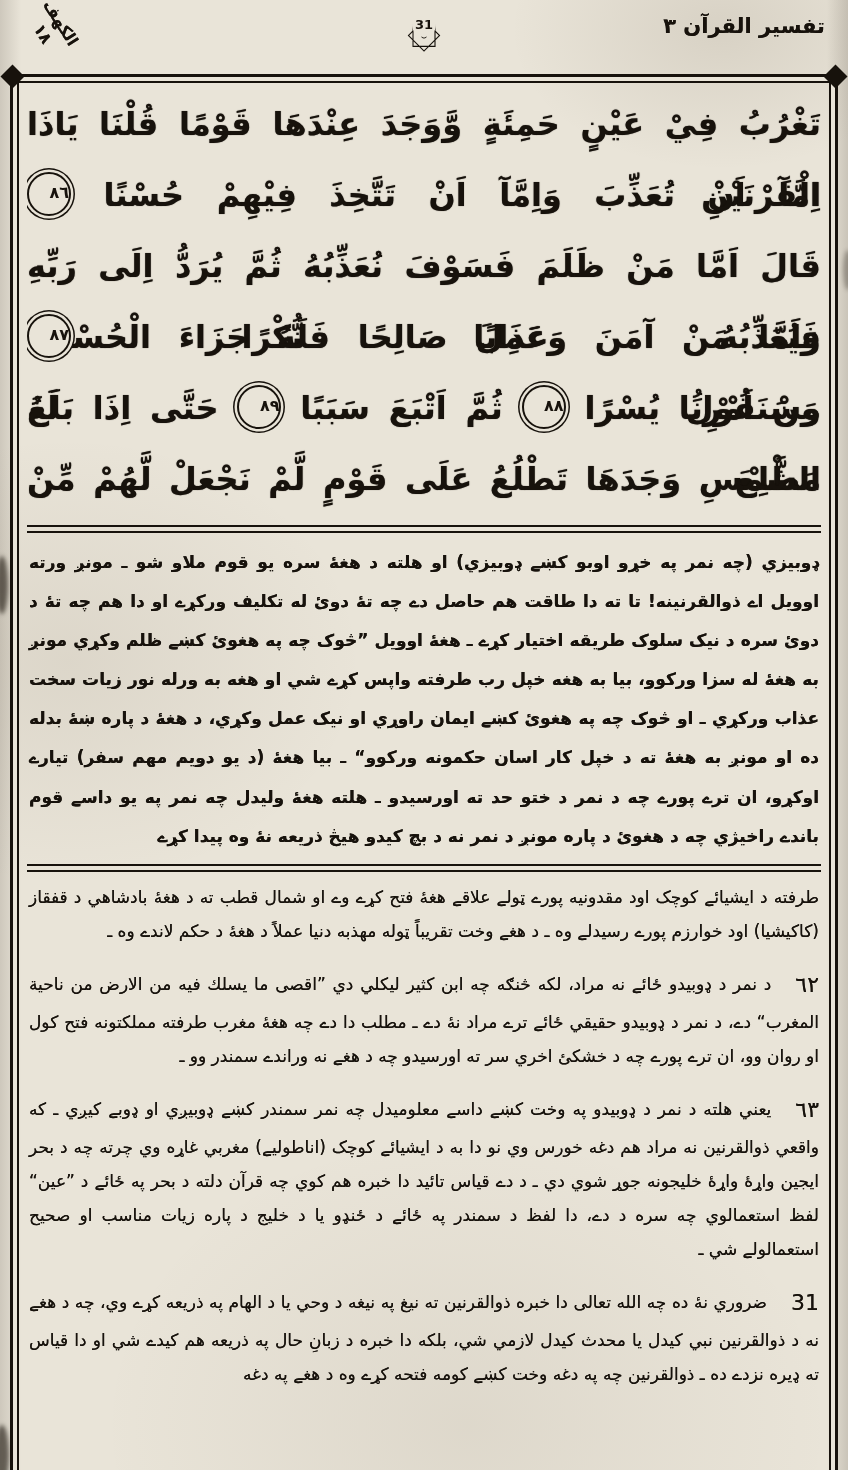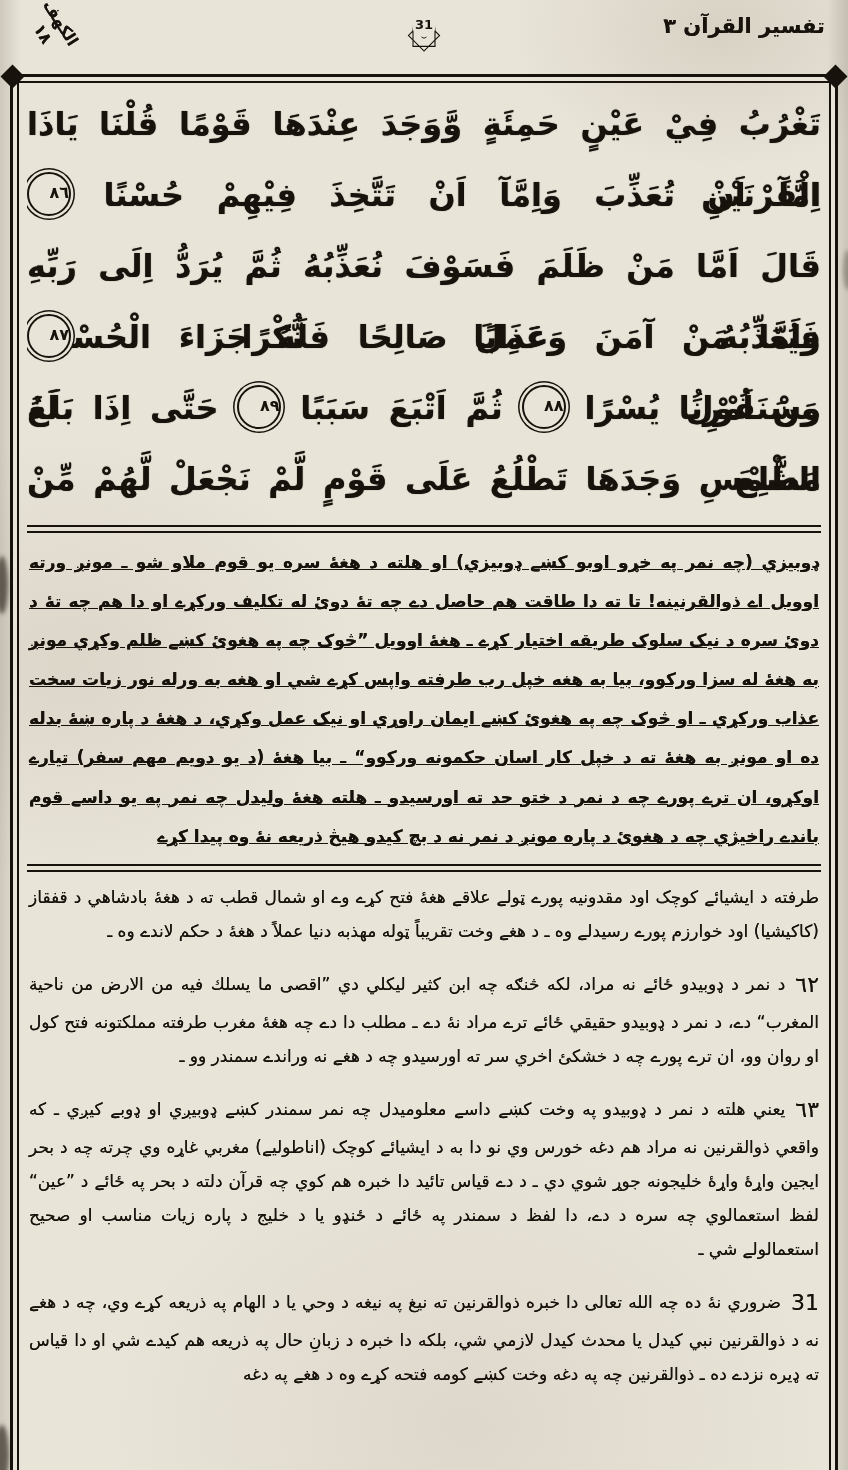--- a/index.html
+++ b/index.html
@@ -83,31 +83,30 @@
   }
   .rule{
     height:4px;margin:8px -4px 6px -4px;
     border-top:2px solid #17120c;border-bottom:2px solid #17120c;
   }
   .trans{
     margin:10px 2px 4px 2px;
     font-size:17px;font-weight:bold;line-height:2.3;
     text-align:justify;
     text-shadow:0 0 .5px rgba(20,15,10,.85);
-    text-decoration:underline;
   }
   .notes{margin-top:8px;}
   .note{
     margin:0 2px 13px 2px;
     font-size:17px;font-weight:normal;line-height:2.0;
     text-align:justify;
     text-shadow:0 0 .5px rgba(20,15,10,.85);
   }
   .note-num{
-    display:inline-block;font-size:22px;margin-left:10px;
+    display:inline-block;font-size:22px;margin-left:24px;
     transform:translateY(2px);
   }
   
   .smudge{position:absolute;background:rgba(25,18,10,.6);filter:blur(2px);border-radius:50%;}
   .smudge.s1{left:-4px;top:556px;width:12px;height:58px;}
   .smudge.s2{left:-5px;top:1425px;width:14px;height:60px;}
   .smudge.s3{right:-5px;top:250px;width:10px;height:40px;opacity:.5;}
 </style>
 </head>
 <body>

